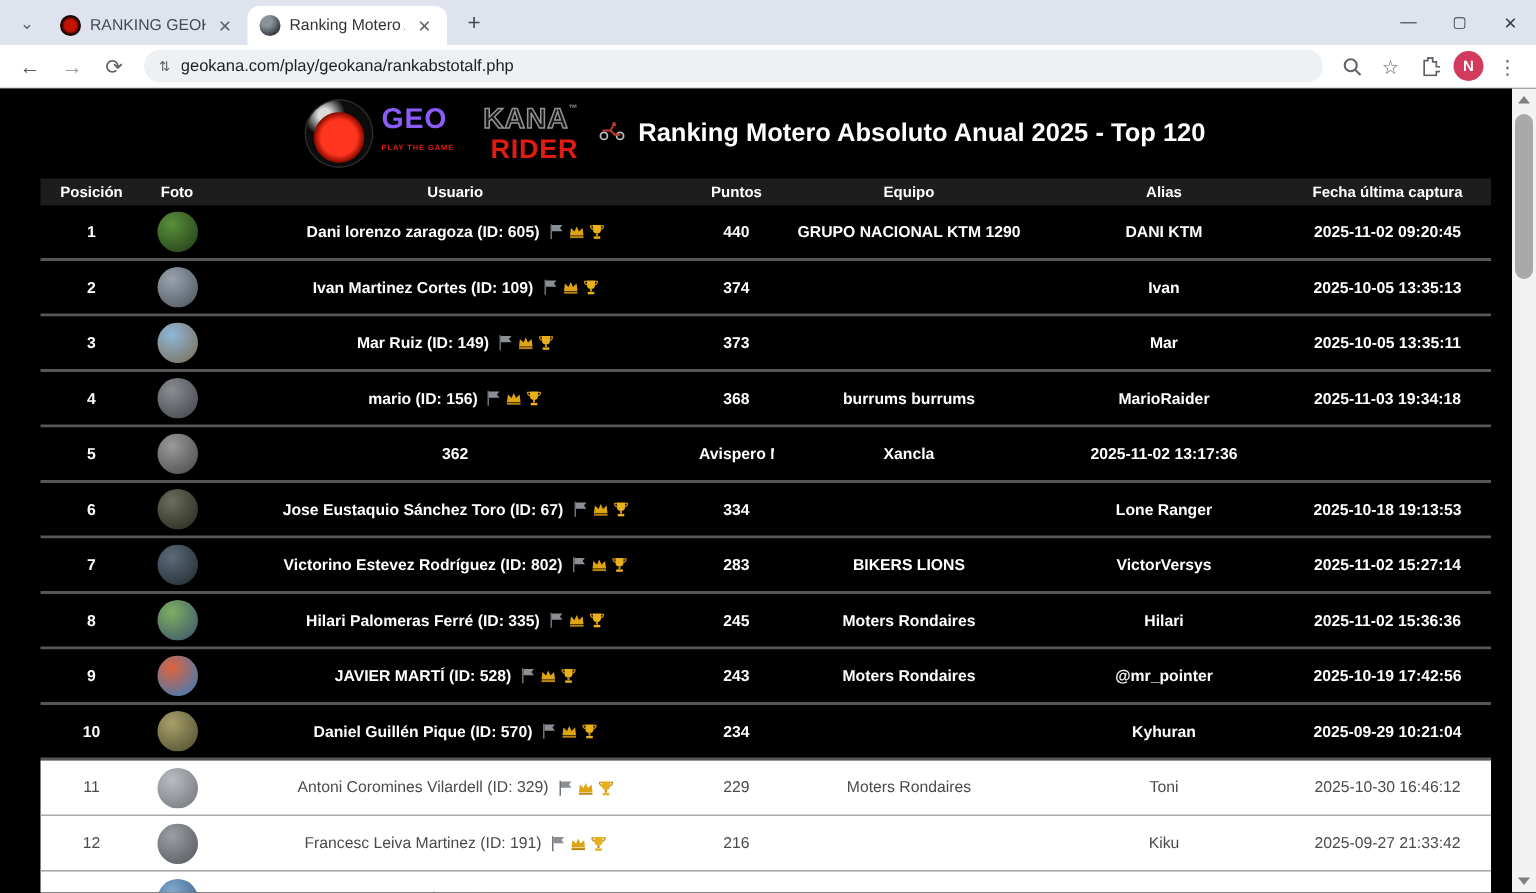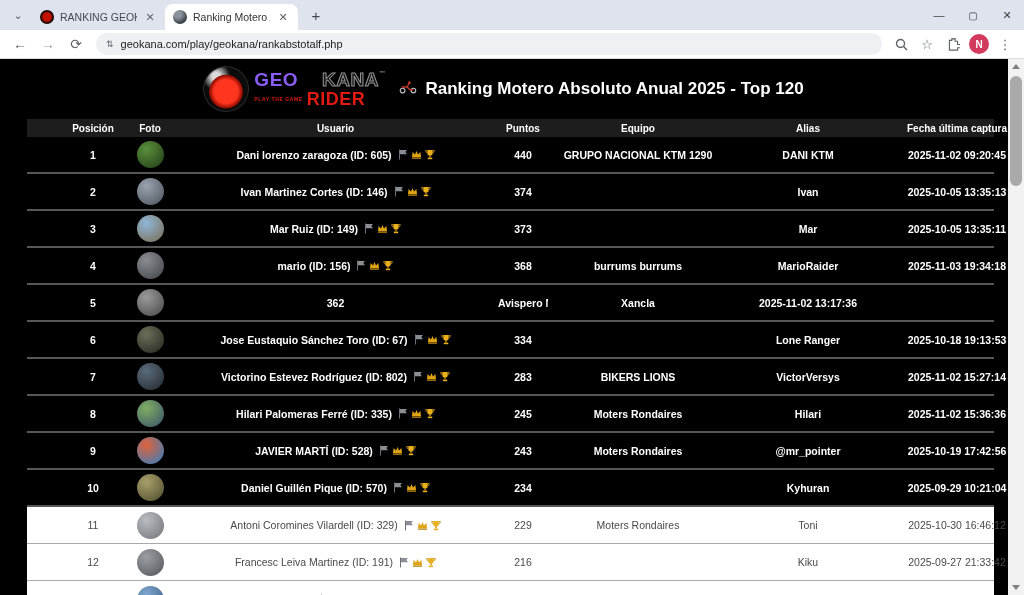--- a/index.html
+++ b/index.html
@@ -38,28 +38,28 @@
     background:
       radial-gradient(circle at 50% 56%, #ff3520 0 36%, #8d0c00 50%, rgba(0,0,0,0) 52%),
       radial-gradient(circle at 28% 22%, rgba(255,255,255,.85) 0 9%, rgba(255,255,255,0) 30%),
       #0c0c0c;
     box-shadow:0 0 0 1px #2a2a2a; }
   .logo-text { line-height:1; }
   .logo-line1 { font-size:19px; font-weight:900; letter-spacing:.5px; }
   .logo-geo { color:#8b5cf6; }
   .logo-kana { color:#141414;margin-left:24px; -webkit-text-stroke:1px #949494; }
   .logo-tm { font-size:6px; color:#949494; vertical-align:top; }
-  .logo-line2 { display:flex; align-items:center; gap:4px; margin-top:1px; }
+  .logo-line2 { display:flex; align-items:center; gap:4px; margin-top:1px;justify-content:space-between; }
   .logo-tagline { font-size:5px; font-weight:bold; color:#e21b12; letter-spacing:.6px; }
   .logo-rider { font-size:18px; font-weight:900; color:#e21b12; letter-spacing:.5px; }
   .page-title { color:#fff; font-size:17px; font-weight:bold; display:flex; align-items:center; gap:8px; }
 
   
   .rtable { margin-left:27px; width:967px; }
-  .grid-row { display:grid; grid-template-columns:68px 46px 325px 50px 180px 160px 138px; align-items:center;padding-left:32px; }
+  .grid-row { display:grid; grid-template-columns:68px 46px 325px 50px 180px 160px 138px; align-items:center; }
   .thead { height:18px; background:#1d1d1d; color:#fff; font-size:10px; font-weight:bold; }
   .thead > div { text-align:center; }
   .row { height:37px; font-size:10.5px; }
   .row > div { text-align:center; overflow:hidden; white-space:nowrap; }
   .row.top { background:#000; color:#fff; font-weight:bold; border-bottom:2px solid #575757; }
   .row.light { background:#fff; color:#4a4a4a; font-weight:normal; border-bottom:1px solid #a9a9a9; }
   .avatar { width:27px; height:27px; border-radius:50%; margin:0 auto; }
   .user-cell { display:flex; align-items:center; justify-content:center; gap:3px; }
   .badges { display:inline-flex; gap:3px; margin-left:3px; }
   .badges svg { display:block; }
@@ -196,21 +196,21 @@
     <div>2025-11-02 09:20:45</div>
   </div>
 
   <div class="grid-row row top">
     <div>2</div>
     <div>
               <div class="avatar" style="background: radial-gradient(circle at 35% 30%, rgb(154, 163, 173), rgb(74, 82, 92));"></div>
             </div>
     <div>
       <span class="user-cell">
-        <span>Ivan Martinez Cortes (ID: 146)</span>
+        <span>Ivan Martinez Cortes (ID: 109)</span>
         <span class="badges">
           <svg width="10" height="11" viewBox="0 0 10 11">
                     <line x1="1.5" y1="0.5" x2="1.5" y2="10.5" stroke="#6e7277" stroke-width="1"></line>
                     <path d="M2 1 h7 l-1.7 2 L9 5.2 H2 z" fill="#8a8f95"></path>
                   </svg>
           <svg width="11" height="10" viewBox="0 0 11 10">
                     <path d="M1 8 L1.6 3 L4 5.4 L5.5 2 L7 5.4 L9.4 3 L10 8 z" fill="#dfa414"></path>
                     <rect x="1" y="8.4" width="9" height="1.4" fill="#b8860b"></rect>
                   </svg>
           <svg width="10" height="11" viewBox="0 0 10 11">

